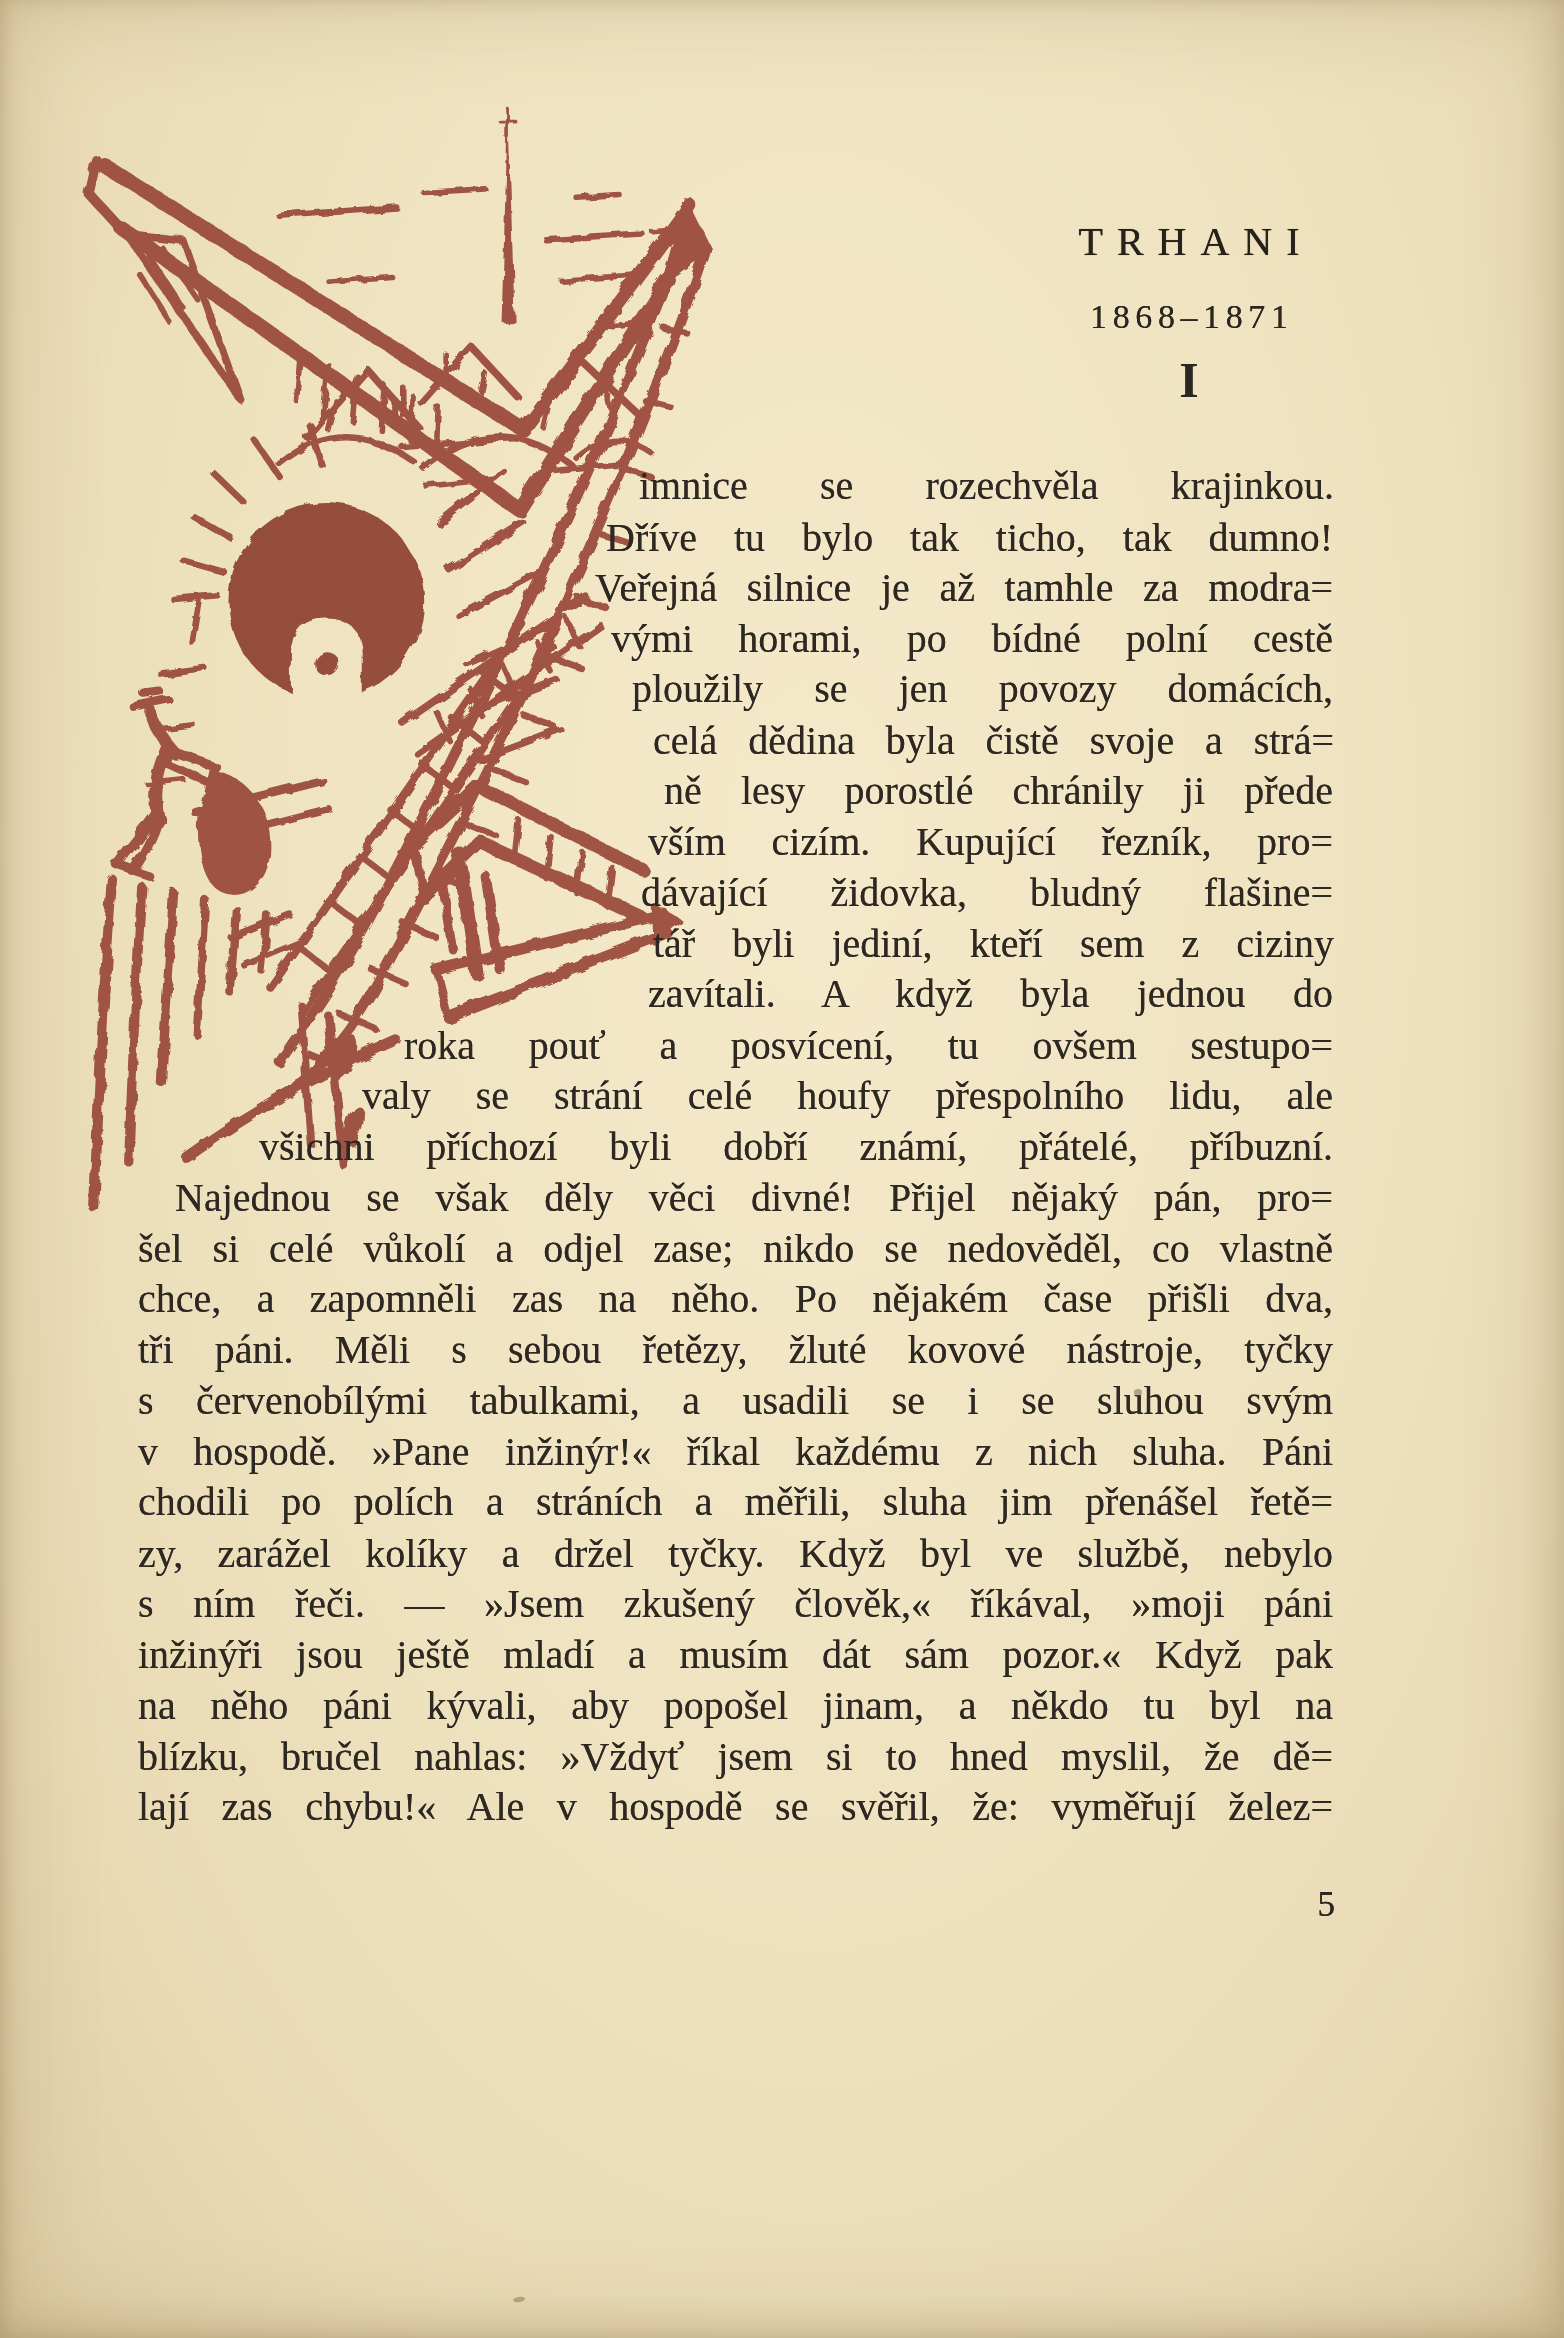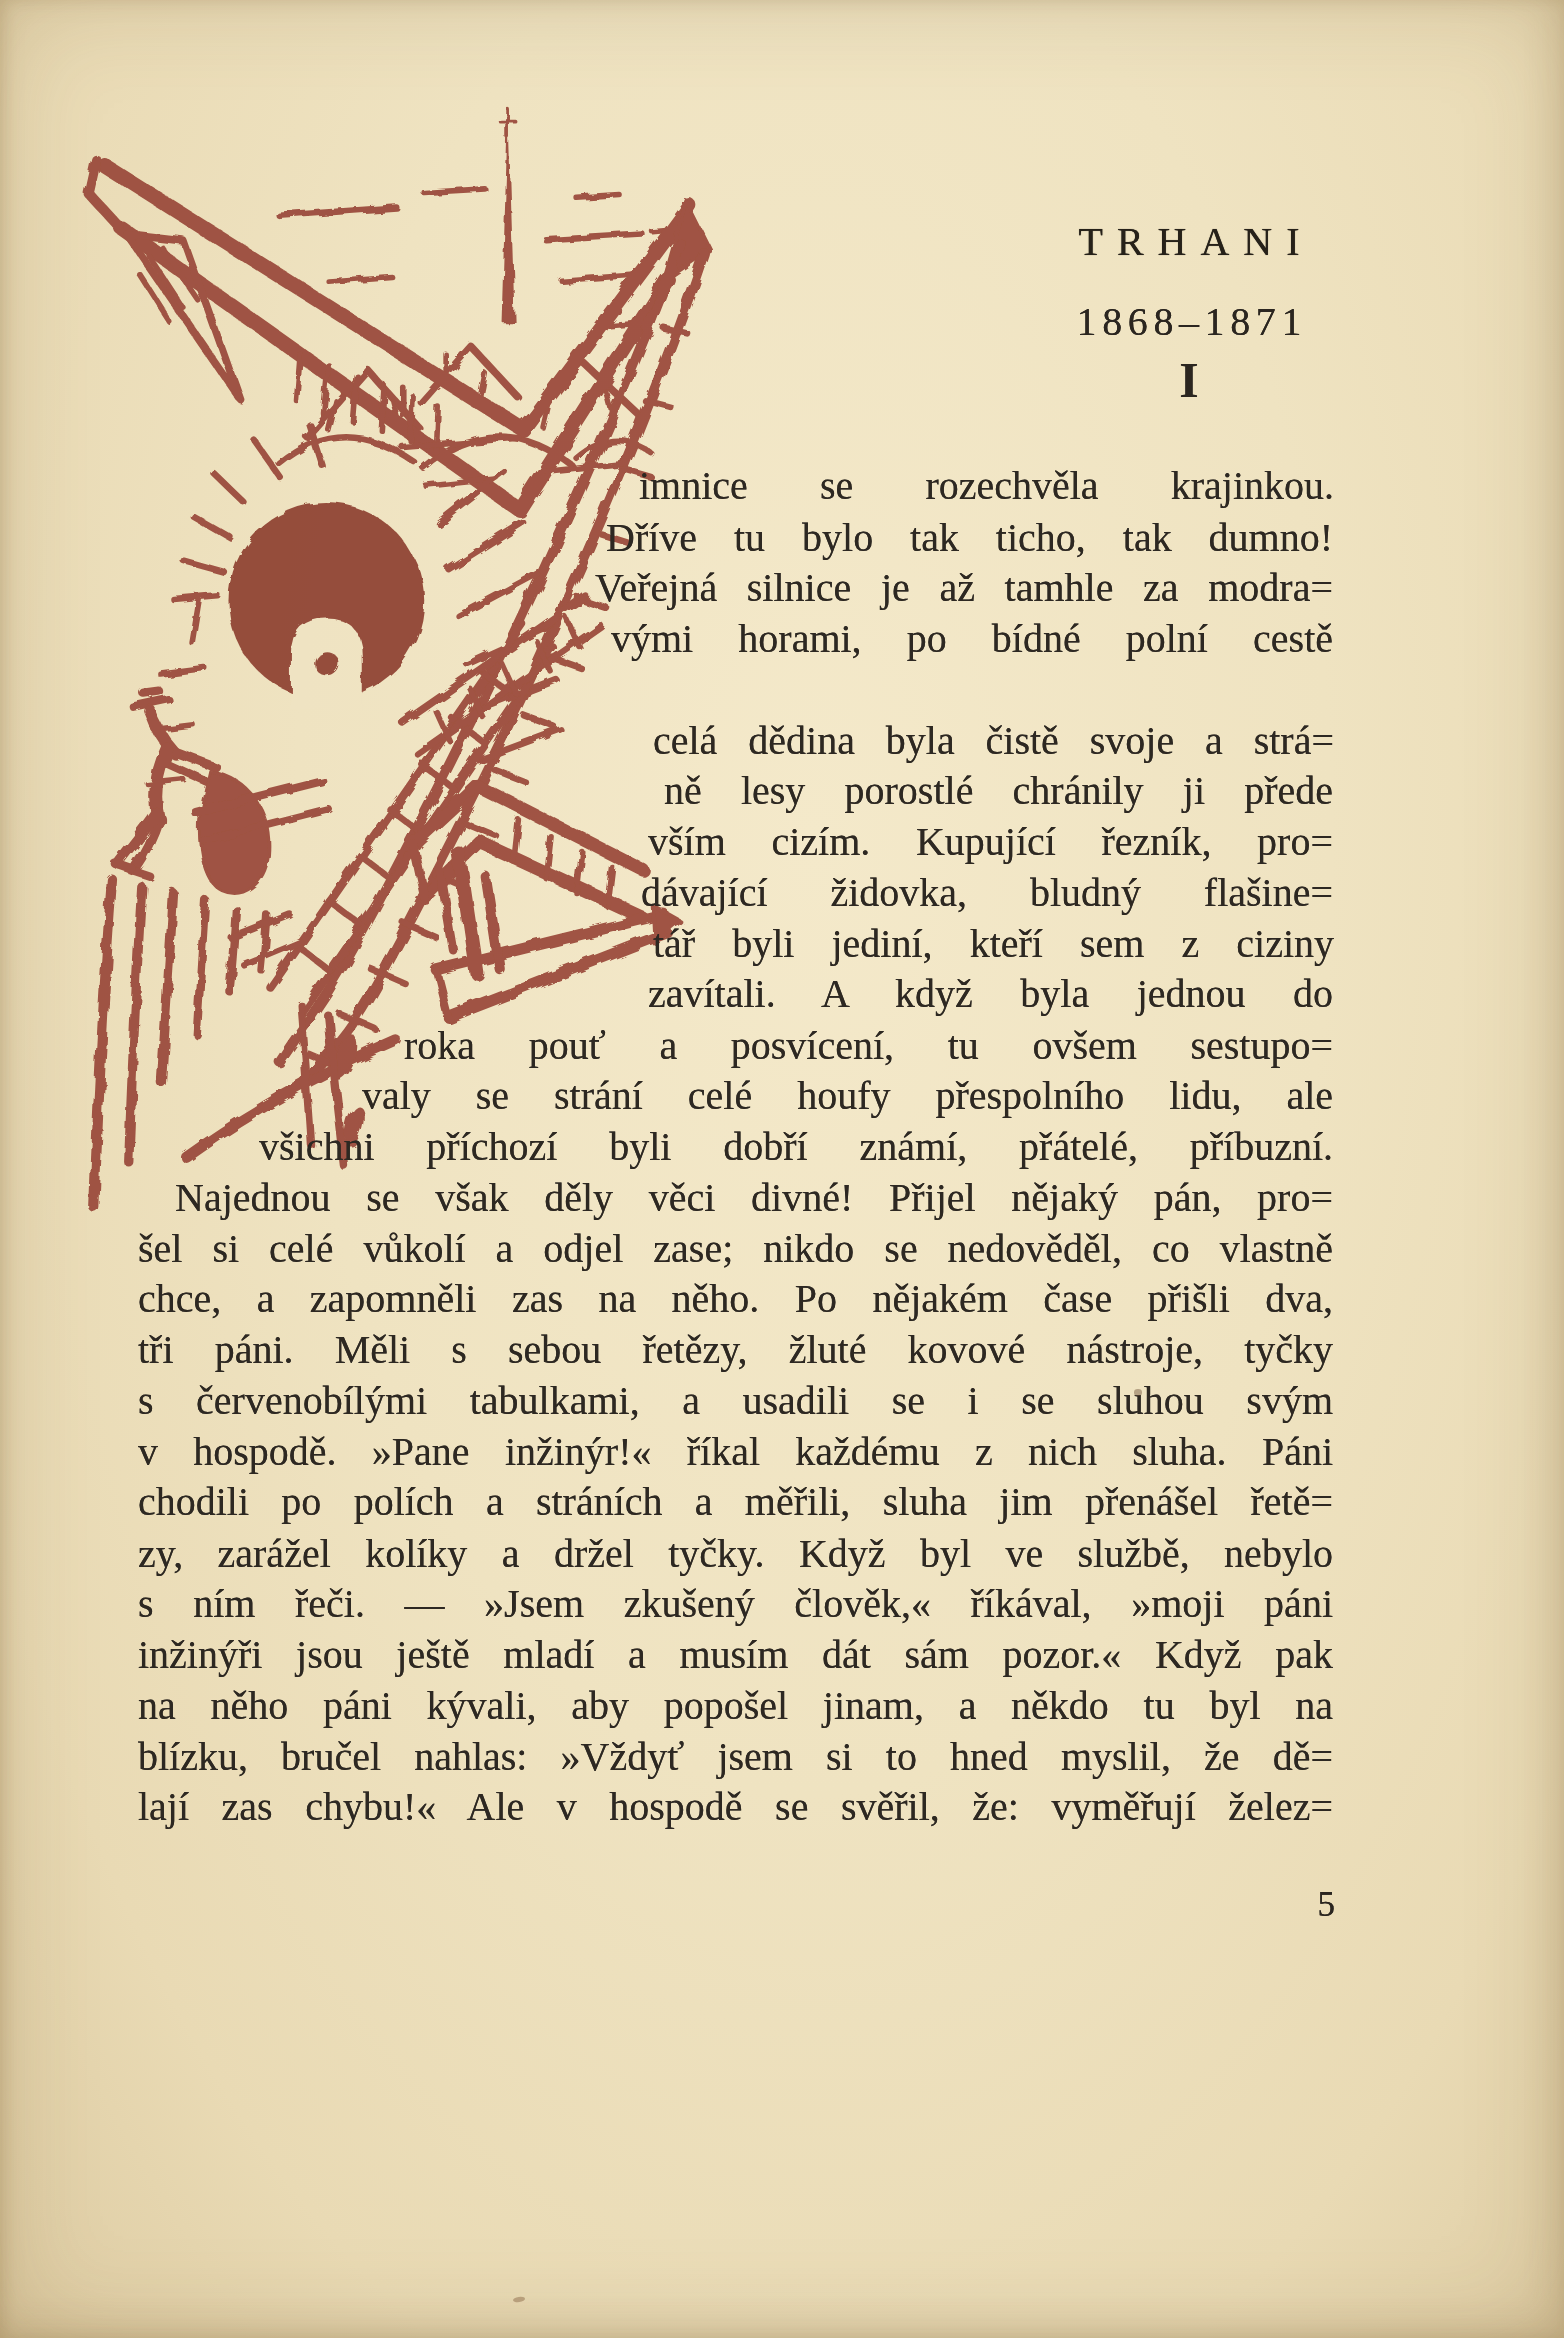--- a/index.html
+++ b/index.html
@@ -16,21 +16,21 @@
     color:#2d2822;
   }
   .titleblock{position:absolute;left:970px;top:0;width:438px;text-align:center;}
   .book-title{
     position:absolute;left:0;top:218px;width:100%;
     font-size:40px;letter-spacing:14px;padding-left:14px;box-sizing:border-box;
     color:#262119;text-shadow:0 0 0.7px #262119;
   }
   .chapter-dates{
     position:absolute;left:0;top:298px;width:100%;
-    font-size:40px;letter-spacing:5.6px;padding-left:5.6px;box-sizing:border-box;
+    font-size:34px;letter-spacing:5.6px;padding-left:5.6px;box-sizing:border-box;
     color:#2b2620;text-shadow:0 0 0.5px #2b2620;
   }
   .chapter-numeral{
     position:absolute;left:0;top:351px;width:100%;
     font-size:50px;font-weight:bold;color:#2b2620;
   }
   .bl{
     position:absolute;
     font-size:40px;line-height:43px;height:43px;
     text-align:justify;text-align-last:justify;
@@ -210,20 +210,21 @@
   <div class="titleblock">
     <div class="book-title">TRHANI</div>
     <div class="chapter-dates">1868–1871</div>
     <div class="chapter-numeral">I</div>
   </div>
 
   <div class="bl" style="top:464px;left:639px;width:695px">imnice se rozechvěla krajinkou.</div>
   <div class="bl" style="top:516px;left:606px;width:727px">Dříve tu bylo tak ticho, tak dumno!</div>
   <div class="bl" style="top:566px;left:595px;width:738px">Veřejná silnice je až tamhle za modra=</div>
   <div class="bl" style="top:617px;left:611px;width:722px">vými horami, po bídné polní cestě</div>
+  <div class="bl" style="top:667px;left:632px;width:701px">ploužily se jen povozy domácích,</div>
   <div class="bl" style="top:719px;left:653px;width:681px">celá dědina byla čistě svoje a strá=</div>
   <div class="bl" style="top:769px;left:664px;width:669px">ně lesy porostlé chránily ji přede</div>
   <div class="bl" style="top:820px;left:648px;width:685px">vším cizím. Kupující řezník, pro=</div>
   <div class="bl" style="top:871px;left:641px;width:692px">dávající židovka, bludný flašine=</div>
   <div class="bl" style="top:922px;left:653px;width:681px">tář byli jediní, kteří sem z ciziny</div>
   <div class="bl" style="top:972px;left:648px;width:685px">zavítali. A když byla jednou do</div>
   <div class="bl" style="top:1024px;left:404px;width:929px">roka pouť a posvícení, tu ovšem sestupo=</div>
   <div class="bl" style="top:1074px;left:362px;width:971px">valy se strání celé houfy přespolního lidu, ale</div>
   <div class="bl" style="top:1125px;left:259px;width:1074px">všichni příchozí byli dobří známí, přátelé, příbuzní.</div>
   <div class="bl" style="top:1176px;left:175px;width:1158px">Najednou se však děly věci divné! Přijel nějaký pán, pro=</div>

